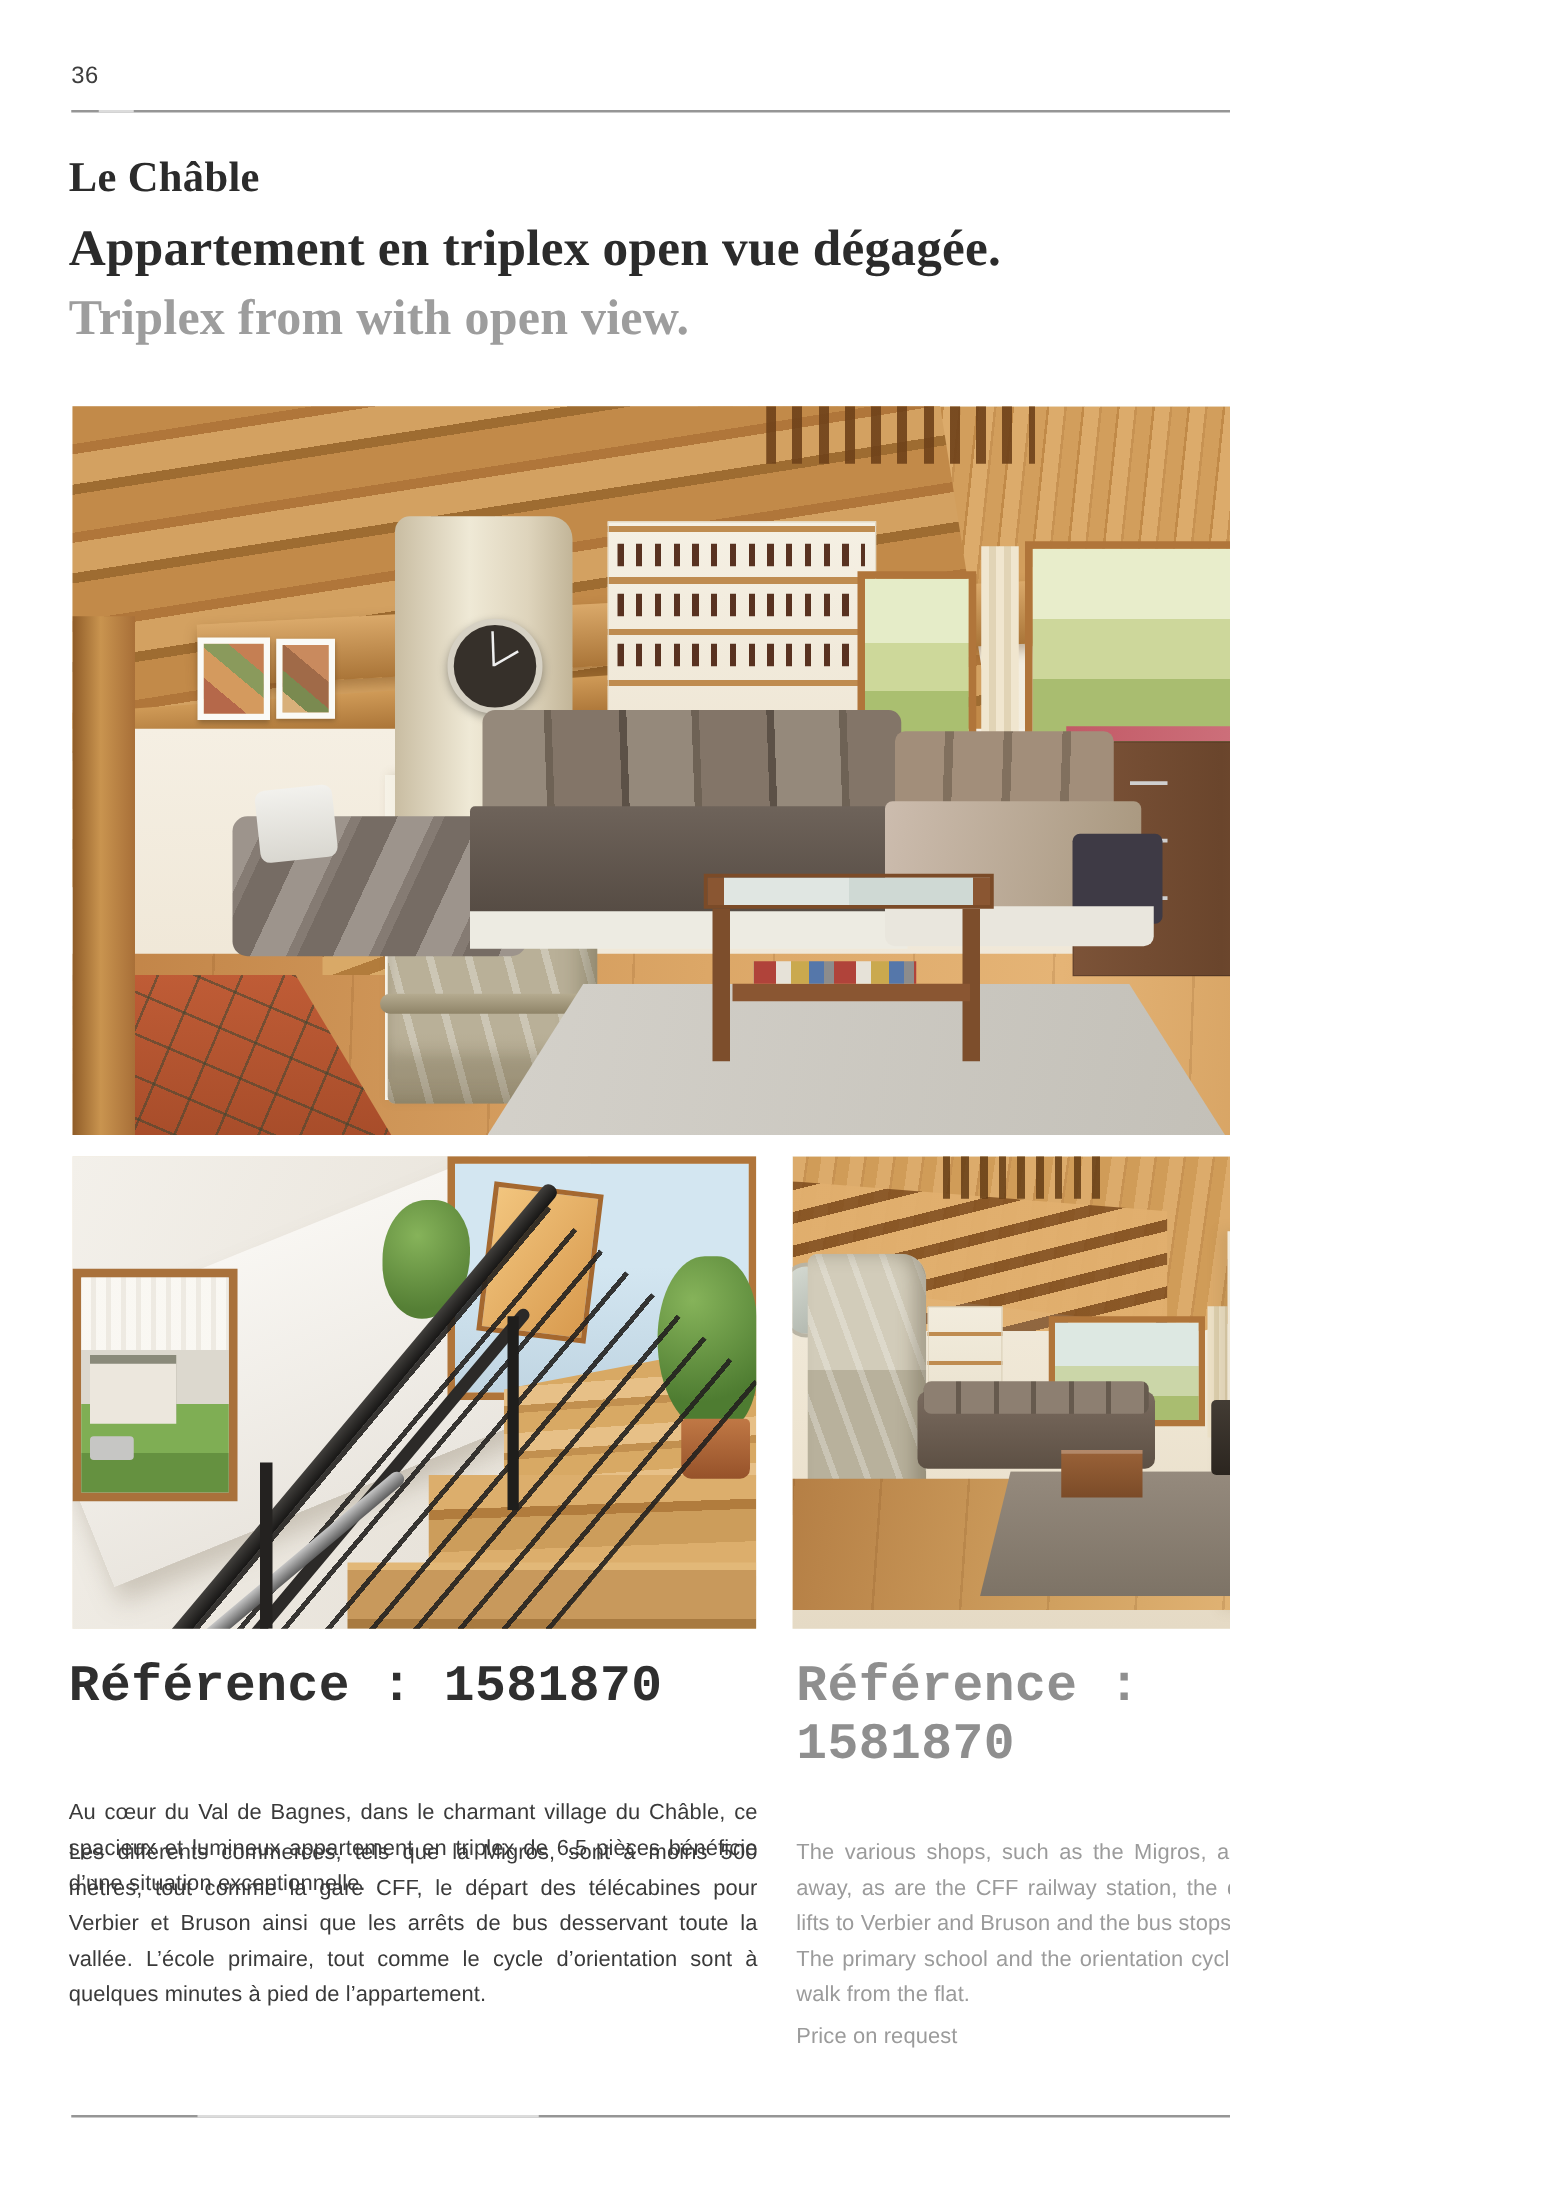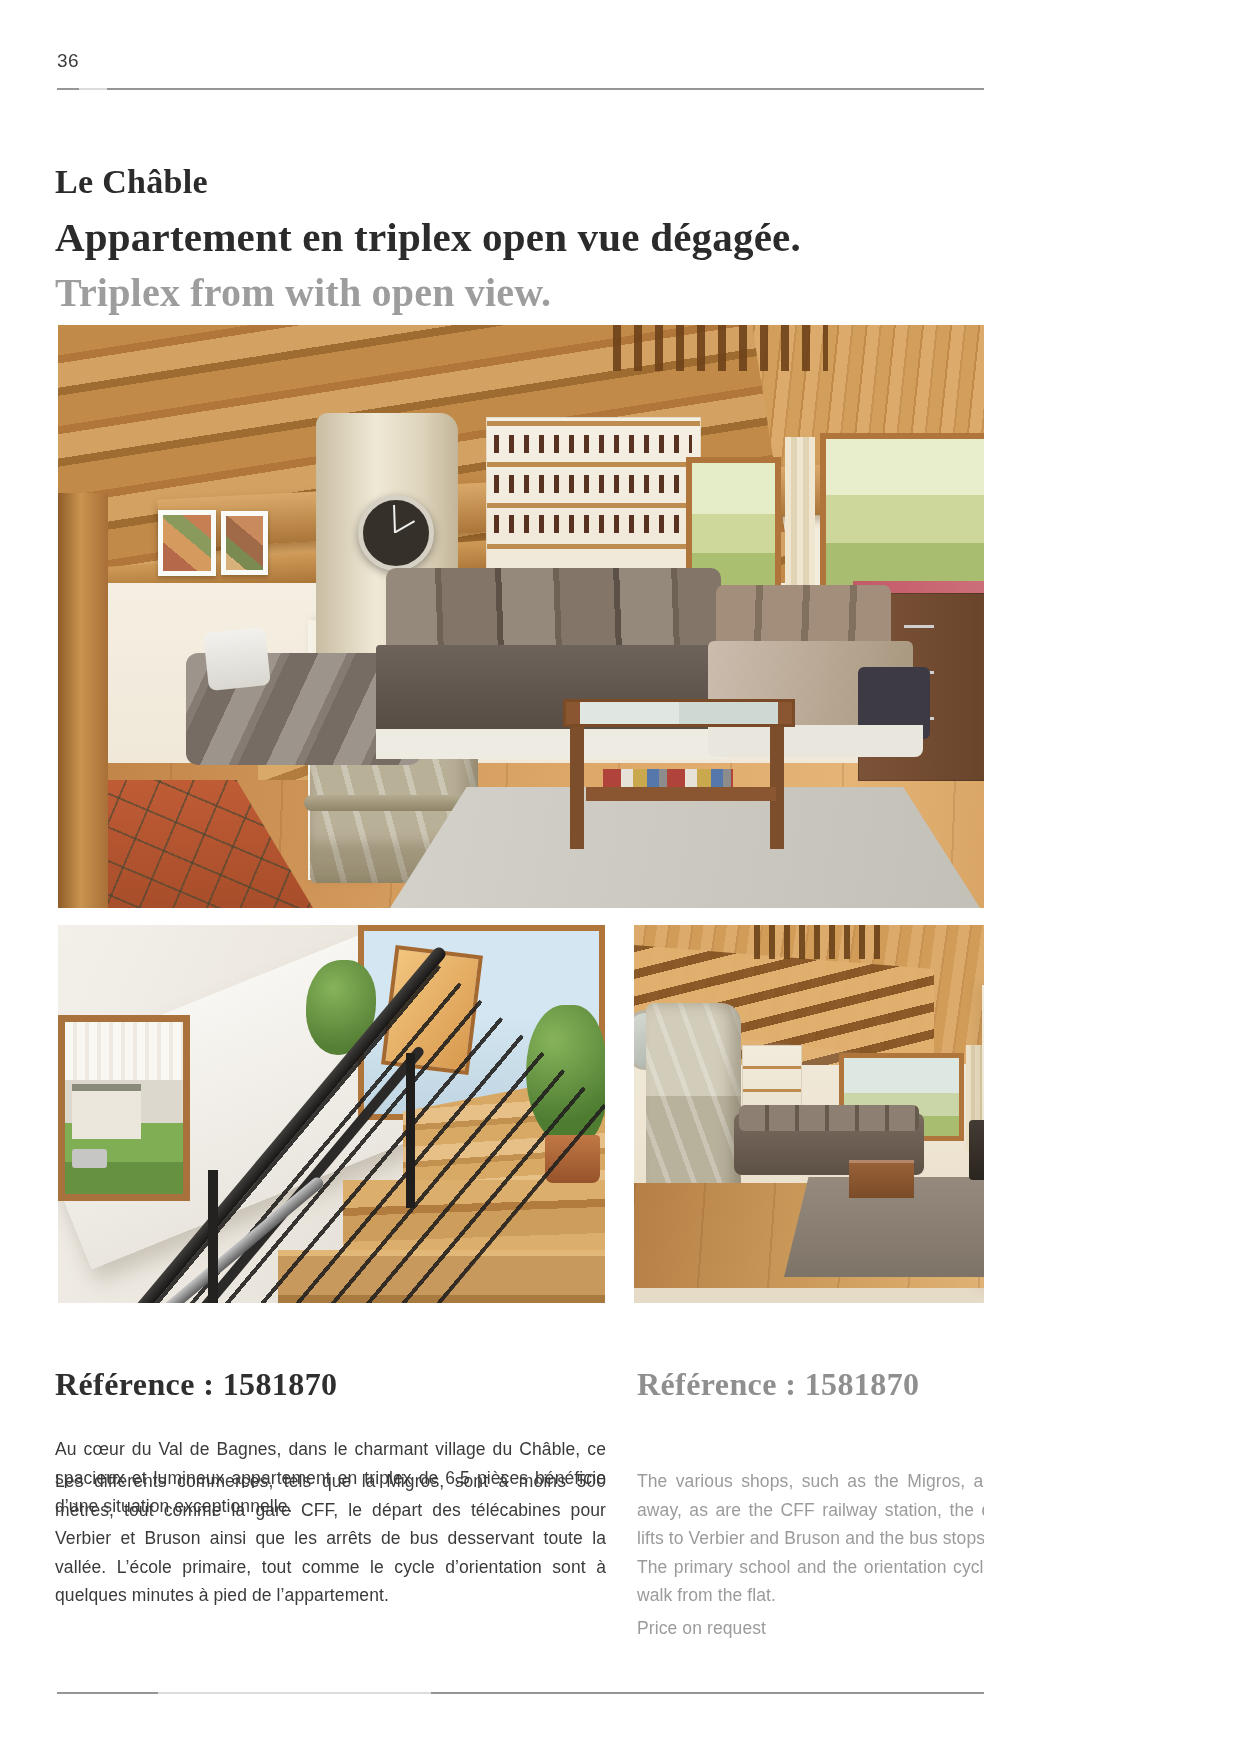--- a/index.html
+++ b/index.html
@@ -3,33 +3,33 @@
 <meta charset="utf-8">
 <style>
   * { box-sizing: border-box; margin: 0; padding: 0; }
   html, body { background: #ffffff; }
   .page {
     position: relative; width: 984px; height: 1754px; background: #ffffff;
     font-family: "Liberation Sans", "DejaVu Sans", sans-serif; color: #3a3a3a;
     overflow: hidden;
   }
   .abs { position: absolute; }
-  .serif { font-family: "Liberation Serif", "DejaVu Serif", serif; margin-top: 39px; }
+  .serif { font-family: "Liberation Serif", "DejaVu Serif", serif; }
 
   .pagenum { left: 57px; top: 50px; font-size: 19px; color: #3d3d3d; letter-spacing: .5px; }
   .rule { position: absolute; height: 1.5px; background: #969696; }
   .rule .lite { position: absolute; top: 0; height: 100%; background: #dcdcdc; }
   .top-rule { left: 57px; top: 88px; width: 1126px; }
   .bottom-rule { left: 57px; top: 1692px; width: 1126px; }
 
   .t1 { left: 55px; top: 124px; font-size: 34px; color: #2b2b2b; letter-spacing: .3px; }
   .t2 { left: 55px; top: 174px; font-size: 41px; color: #2b2b2b; letter-spacing: .2px; }
   .t3 { left: 55px; top: 230px; font-size: 40px; color: #9d9d9d; letter-spacing: .2px; }
 
-  .ref { font-size: 32px; letter-spacing: .4px; }
+  .ref { font-size: 41px; letter-spacing: .4px; font-family: Liberation Mono, monospace; }
   .ref-fr { left: 55px; top: 1327px; color: #2f2f2f; }
   .ref-en { left: 637px; top: 1327px; color: #8f8f8f; }
 
   .p { position: absolute; width: 551px; font-size: 17.5px; line-height: 28.6px;
        text-align: justify; letter-spacing: .1px; }
   .fr { color: #3a3a3a; }
   .en { color: #9b9b9b; left: 637px; width: 545px; }
   .p1 { top: 1435px; } .p2 { top: 1467px; }
   .price { top: 1614px; text-align: left; }
   .fr.p { left: 55px; }

